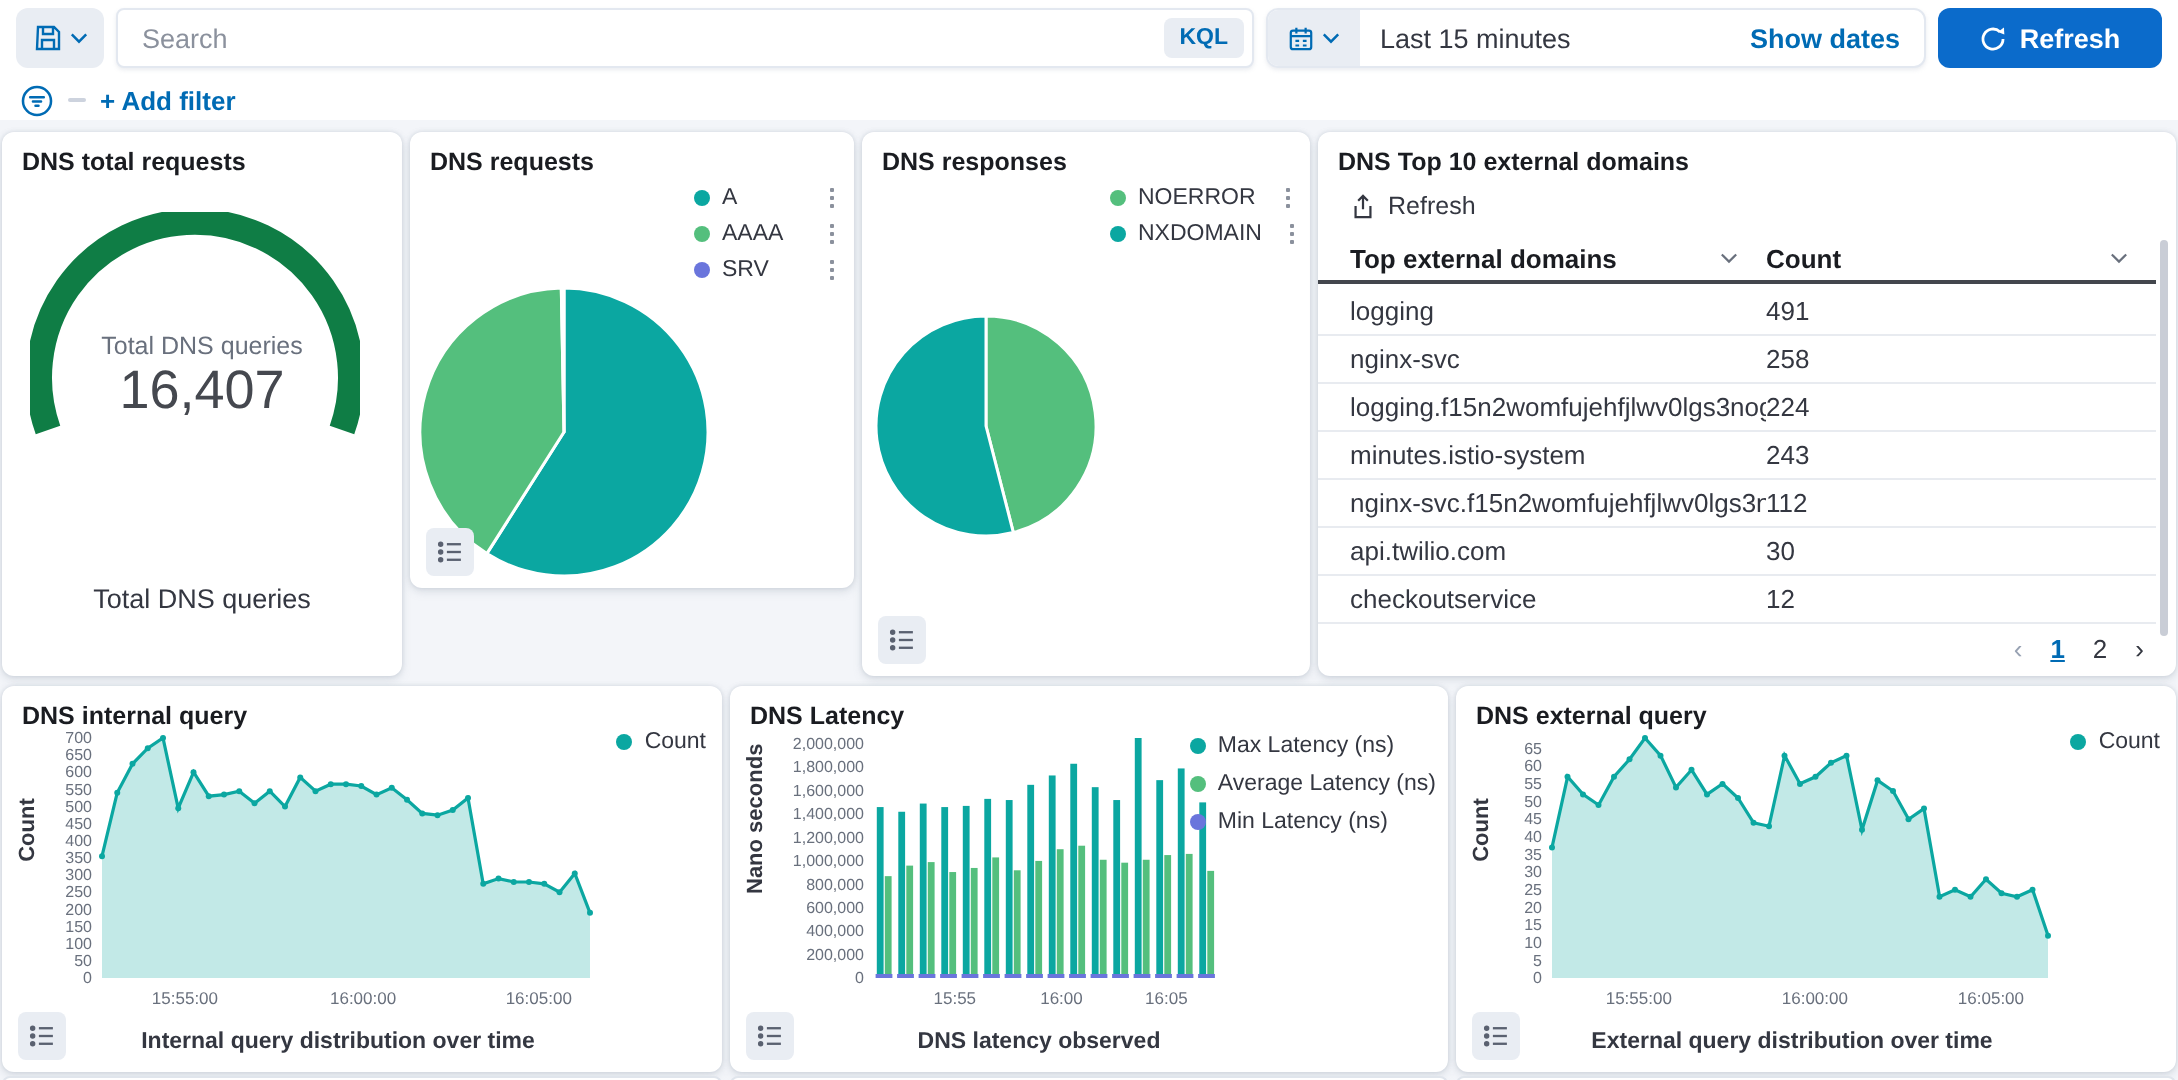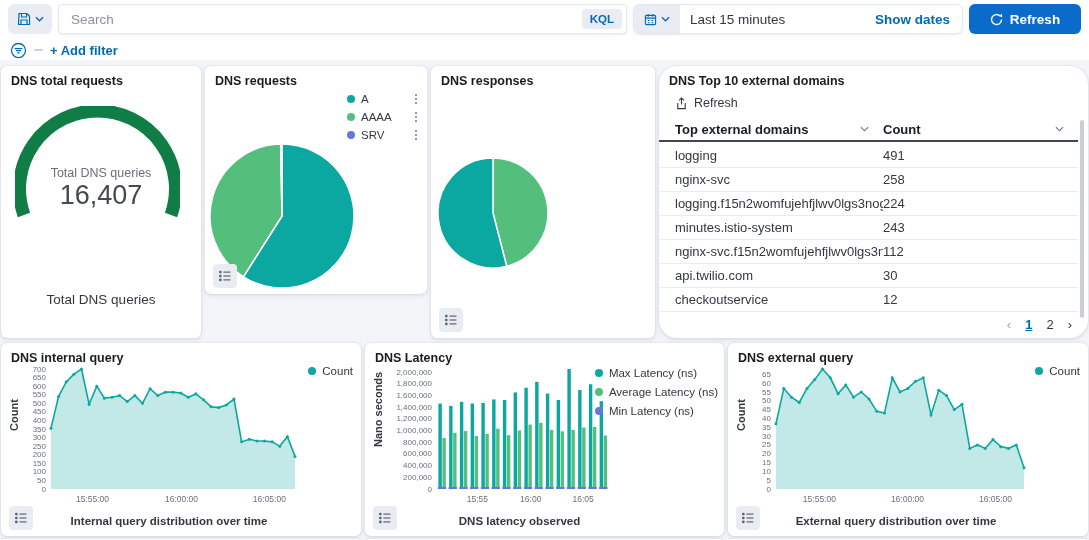--- a/index.html
+++ b/index.html
@@ -181,35 +181,55 @@
         </svg>
     </button>
   </div>
 
   <div class="panel" style="left:431px; top:6px; width:224px; height:272px;">
     <div class="panel-title">DNS responses</div>
     <svg class="chart-svg" id="pie-responses" width="112" height="112" style="left:6px; top:91px;">
         <path d="M 56 56 L 56 1 A 55 55 0 0 1 69.67794379406702 109.2720738620747 Z" fill="#54bf7d" stroke="#fff" stroke-width="1.5" stroke-linejoin="round"></path>
         <path d="M 56 56 L 69.67794379406702 109.2720738620747 A 55 55 0 1 1 55.999999999999986 1 Z" fill="#0ba7a1" stroke="#fff" stroke-width="1.5" stroke-linejoin="round"></path>
       </svg>
+    <div class="legend" id="legend-responses" style="right:10px; top:27px; gap:6px; width:90px;">
+        <div class="legend-row">
+          <span class="legend-dot" style="background: rgb(84, 191, 125);"></span>
+          <span class="legend-label">NOERROR</span>
+          <span class="legend-menu">
+            <i></i>
+            <i></i>
+            <i></i>
+          </span>
+        </div>
+        <div class="legend-row">
+          <span class="legend-dot" style="background: rgb(11, 167, 161);"></span>
+          <span class="legend-label">NXDOMAIN</span>
+          <span class="legend-menu">
+            <i></i>
+            <i></i>
+            <i></i>
+          </span>
+        </div>
+      </div>
     <button class="list-btn">
       <svg width="14" height="14" viewBox="0 0 18 18">
           <g stroke="#5a6170" stroke-width="1.5">
             <circle cx="3" cy="4" r="1" fill="#5a6170"></circle>
             <line x1="7" y1="4" x2="16" y2="4"></line>
             <circle cx="3" cy="9" r="1" fill="#5a6170"></circle>
             <line x1="7" y1="9" x2="16" y2="9"></line>
             <circle cx="3" cy="14" r="1" fill="#5a6170"></circle>
             <line x1="7" y1="14" x2="16" y2="14"></line>
           </g>
         </svg>
     </button>
   </div>
 
-  <div class="panel" style="left:659px; top:6px; width:429px; height:272px; overflow:hidden;border-radius:18px;">
+  <div class="panel" style="left:659px; top:6px; width:429px; height:272px; overflow:hidden;">
     <div class="panel-title">DNS Top 10 external domains</div>
     <button class="export-row">
       <svg width="13" height="13" viewBox="0 0 14 14">
           <path d="M3 6.5v6h8v-6" fill="none" stroke="#343741" stroke-width="1.2"></path>
           <path d="M7 1.2v7 M4.4 3.6 7 1l2.6 2.6" fill="none" stroke="#343741" stroke-width="1.2"></path>
         </svg>
       <span>Refresh</span>
     </button>
     <div class="t-head">
       <div class="hcell hc1">

